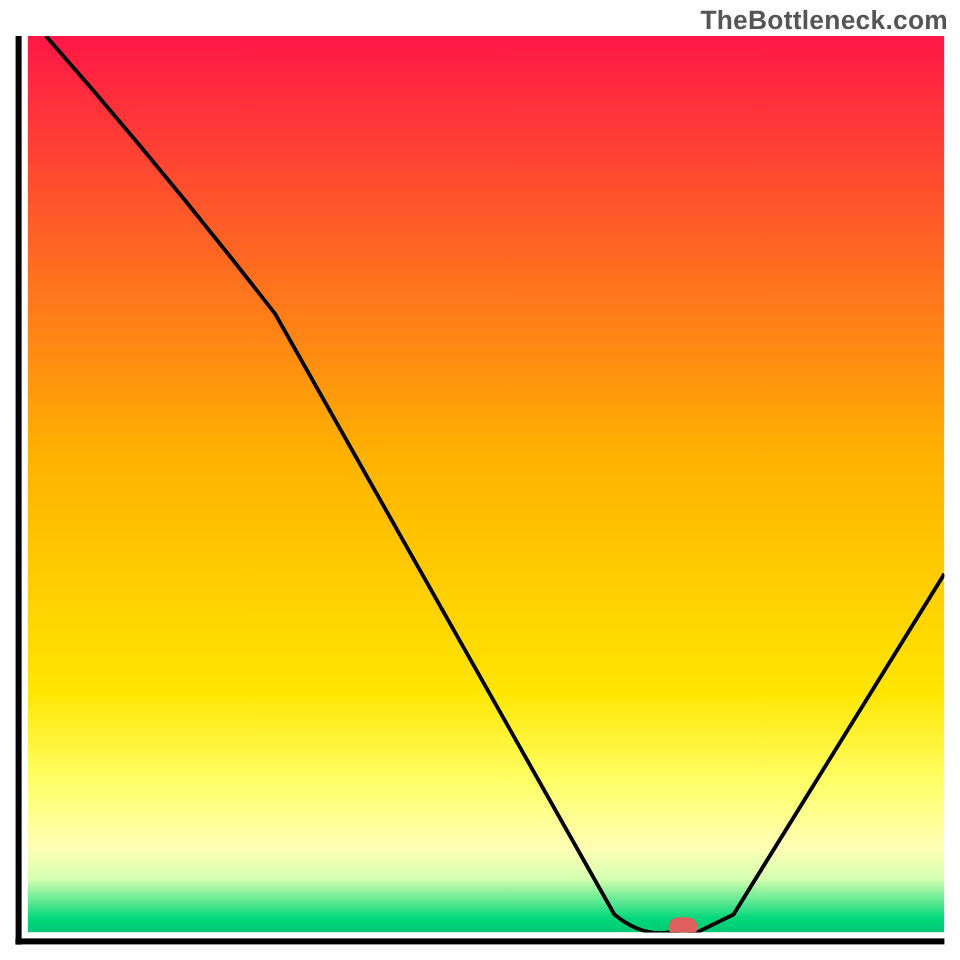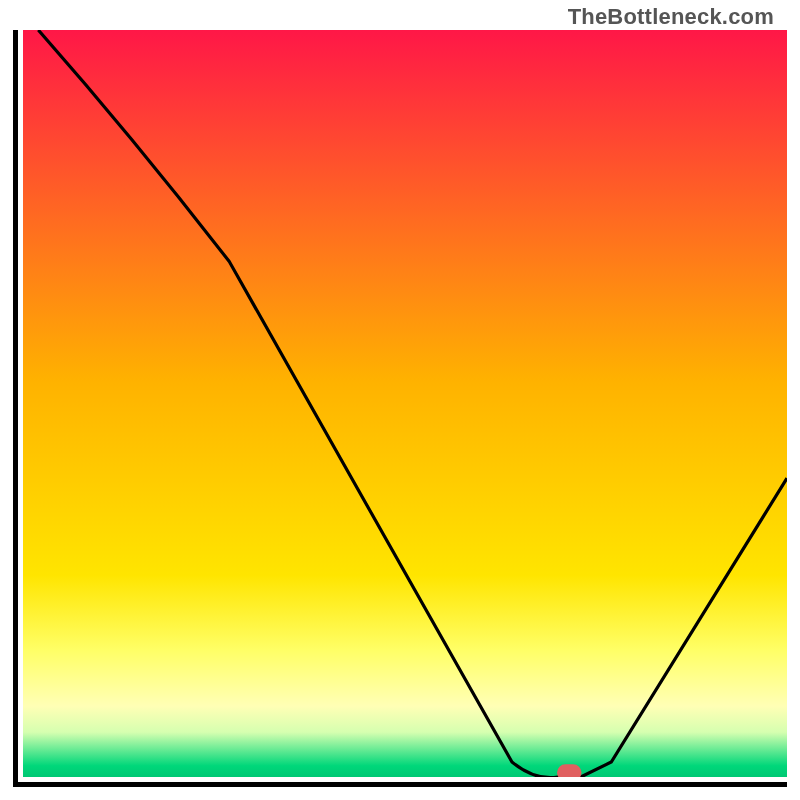--- a/index.html
+++ b/index.html
@@ -11,21 +11,21 @@
     font-family: Arial, Helvetica, sans-serif;
   }
   .container {
     position: relative;
     width: 800px;
     height: 800px;
   }
   .watermark {
     position: absolute;
     top: 4px;
-    right: 26px;
+    right: 10px;
     font-size: 22px;
     font-weight: 600;
     color: #555555;
     letter-spacing: 0.2px;
   }
   .plot-frame {
     position: absolute;
     left: 13px;
     top: 30px;
     width: 774px;

